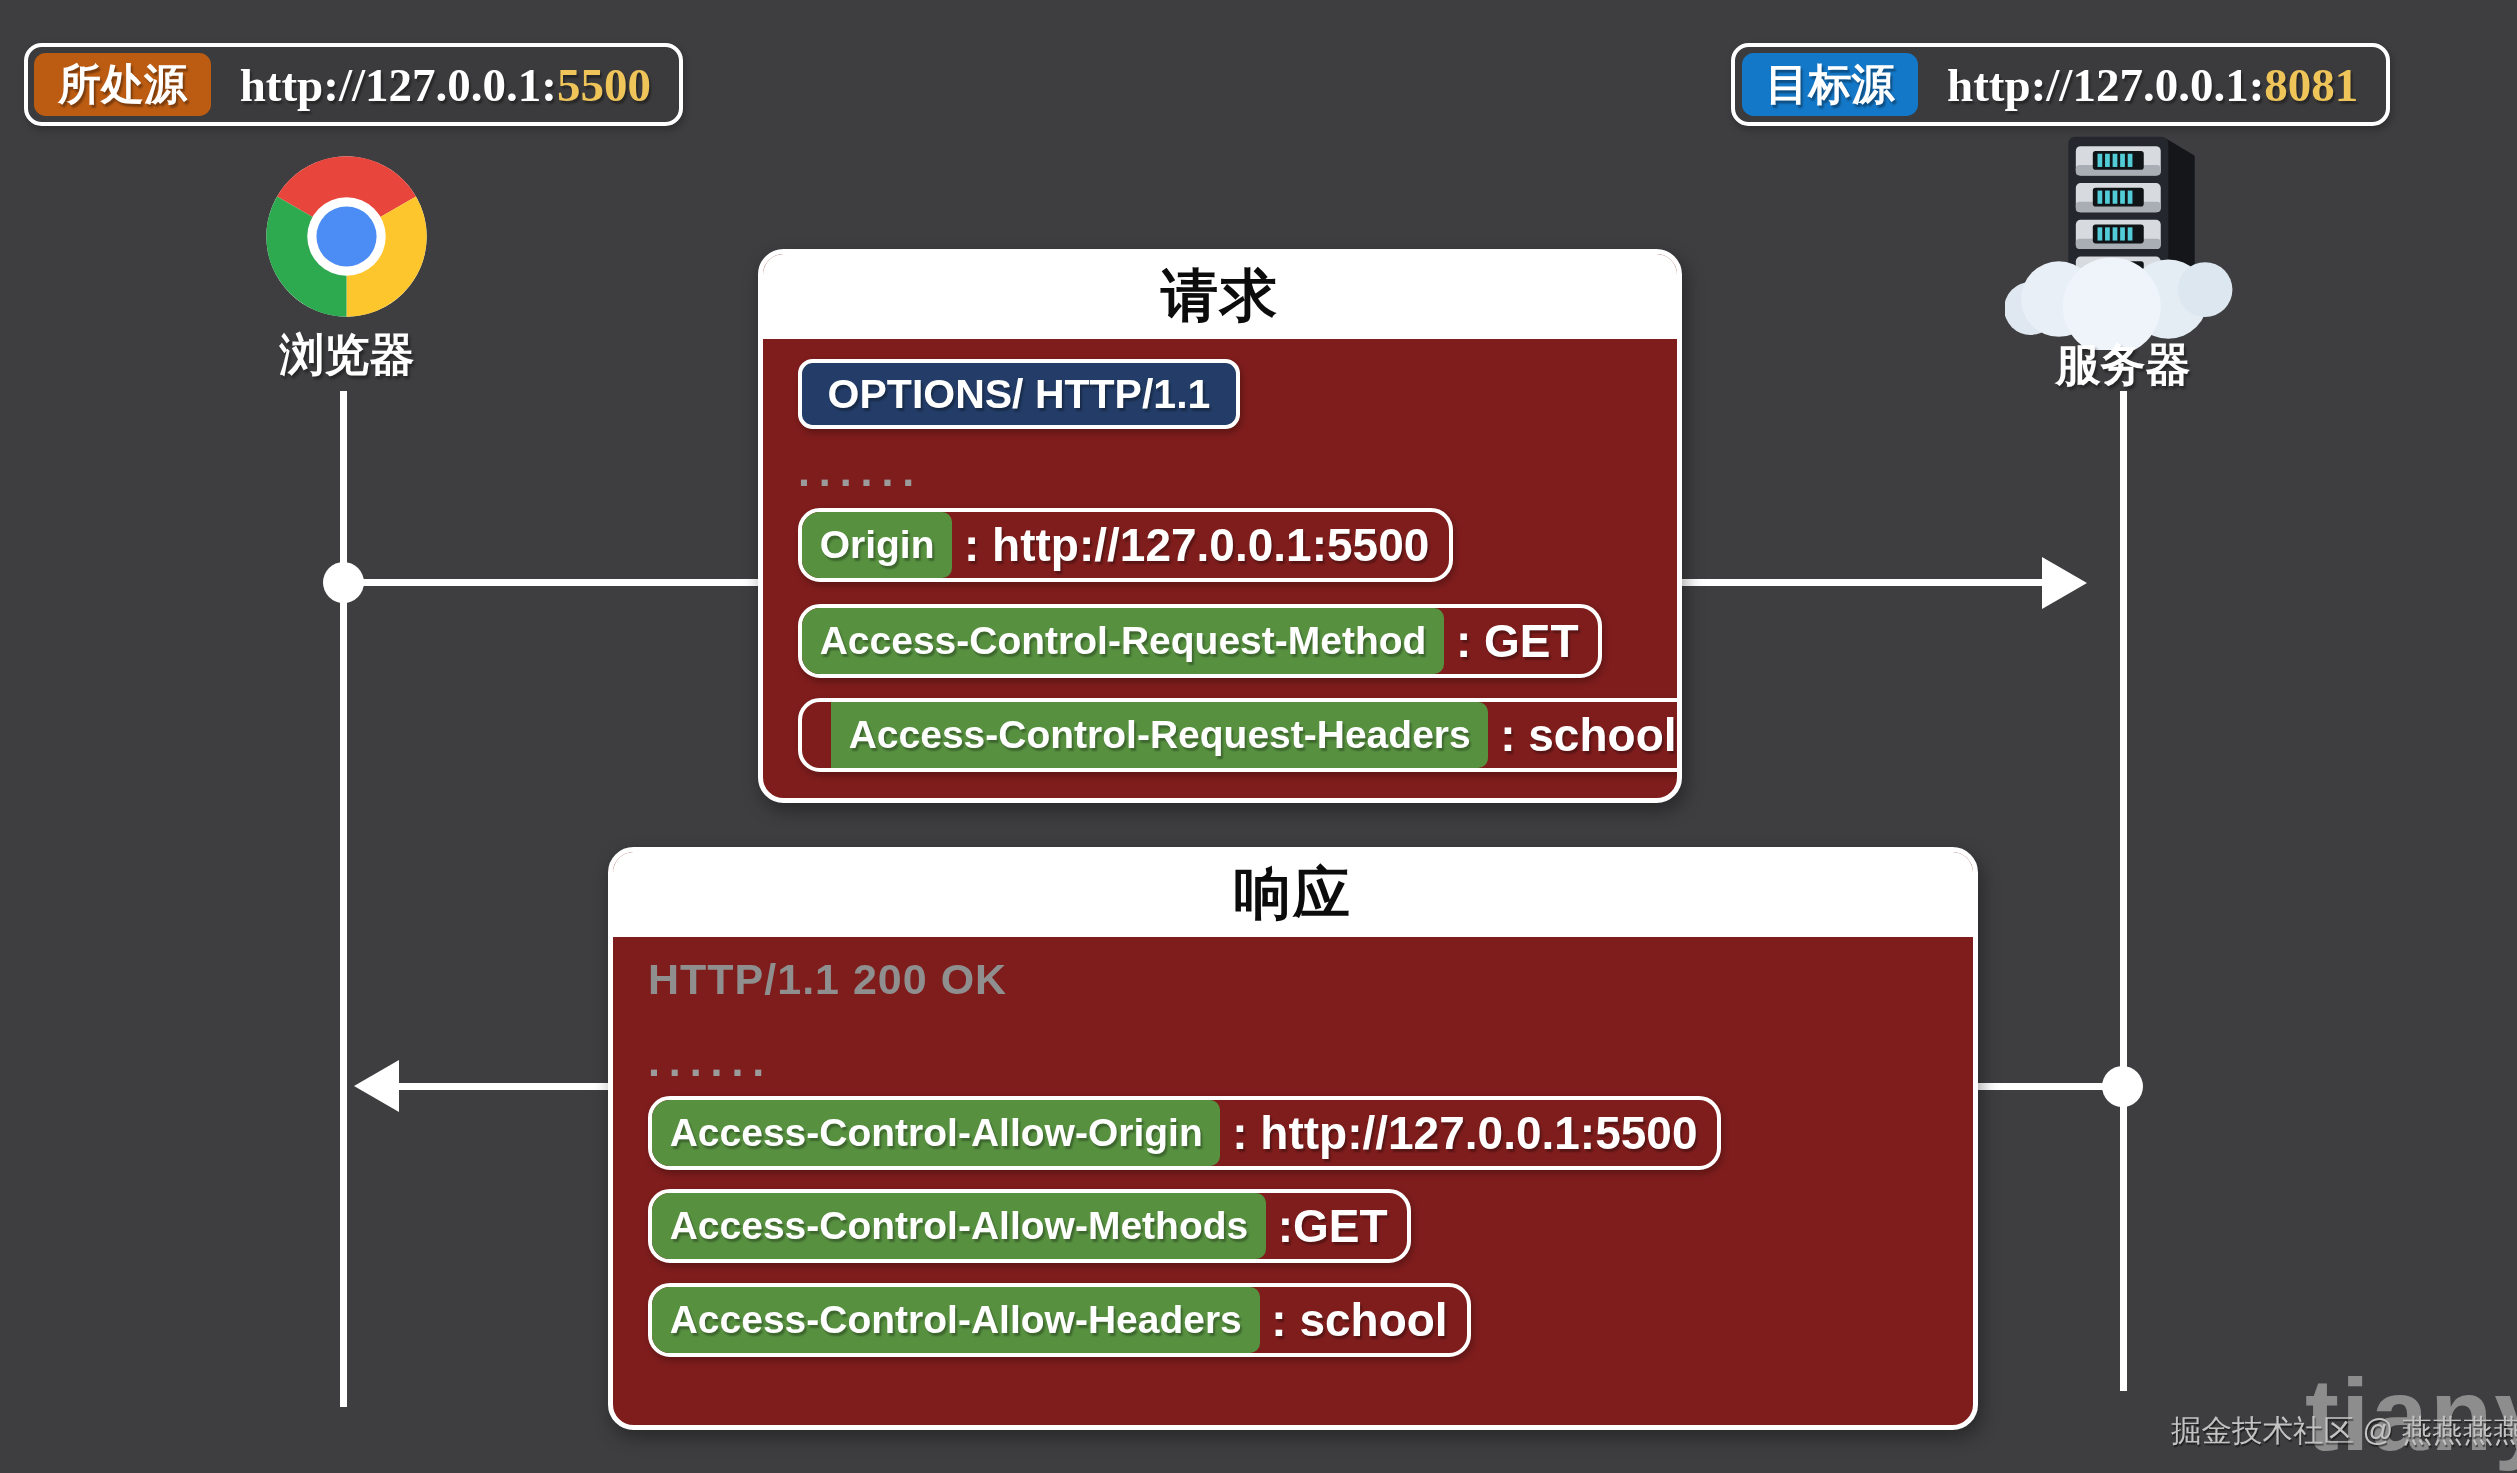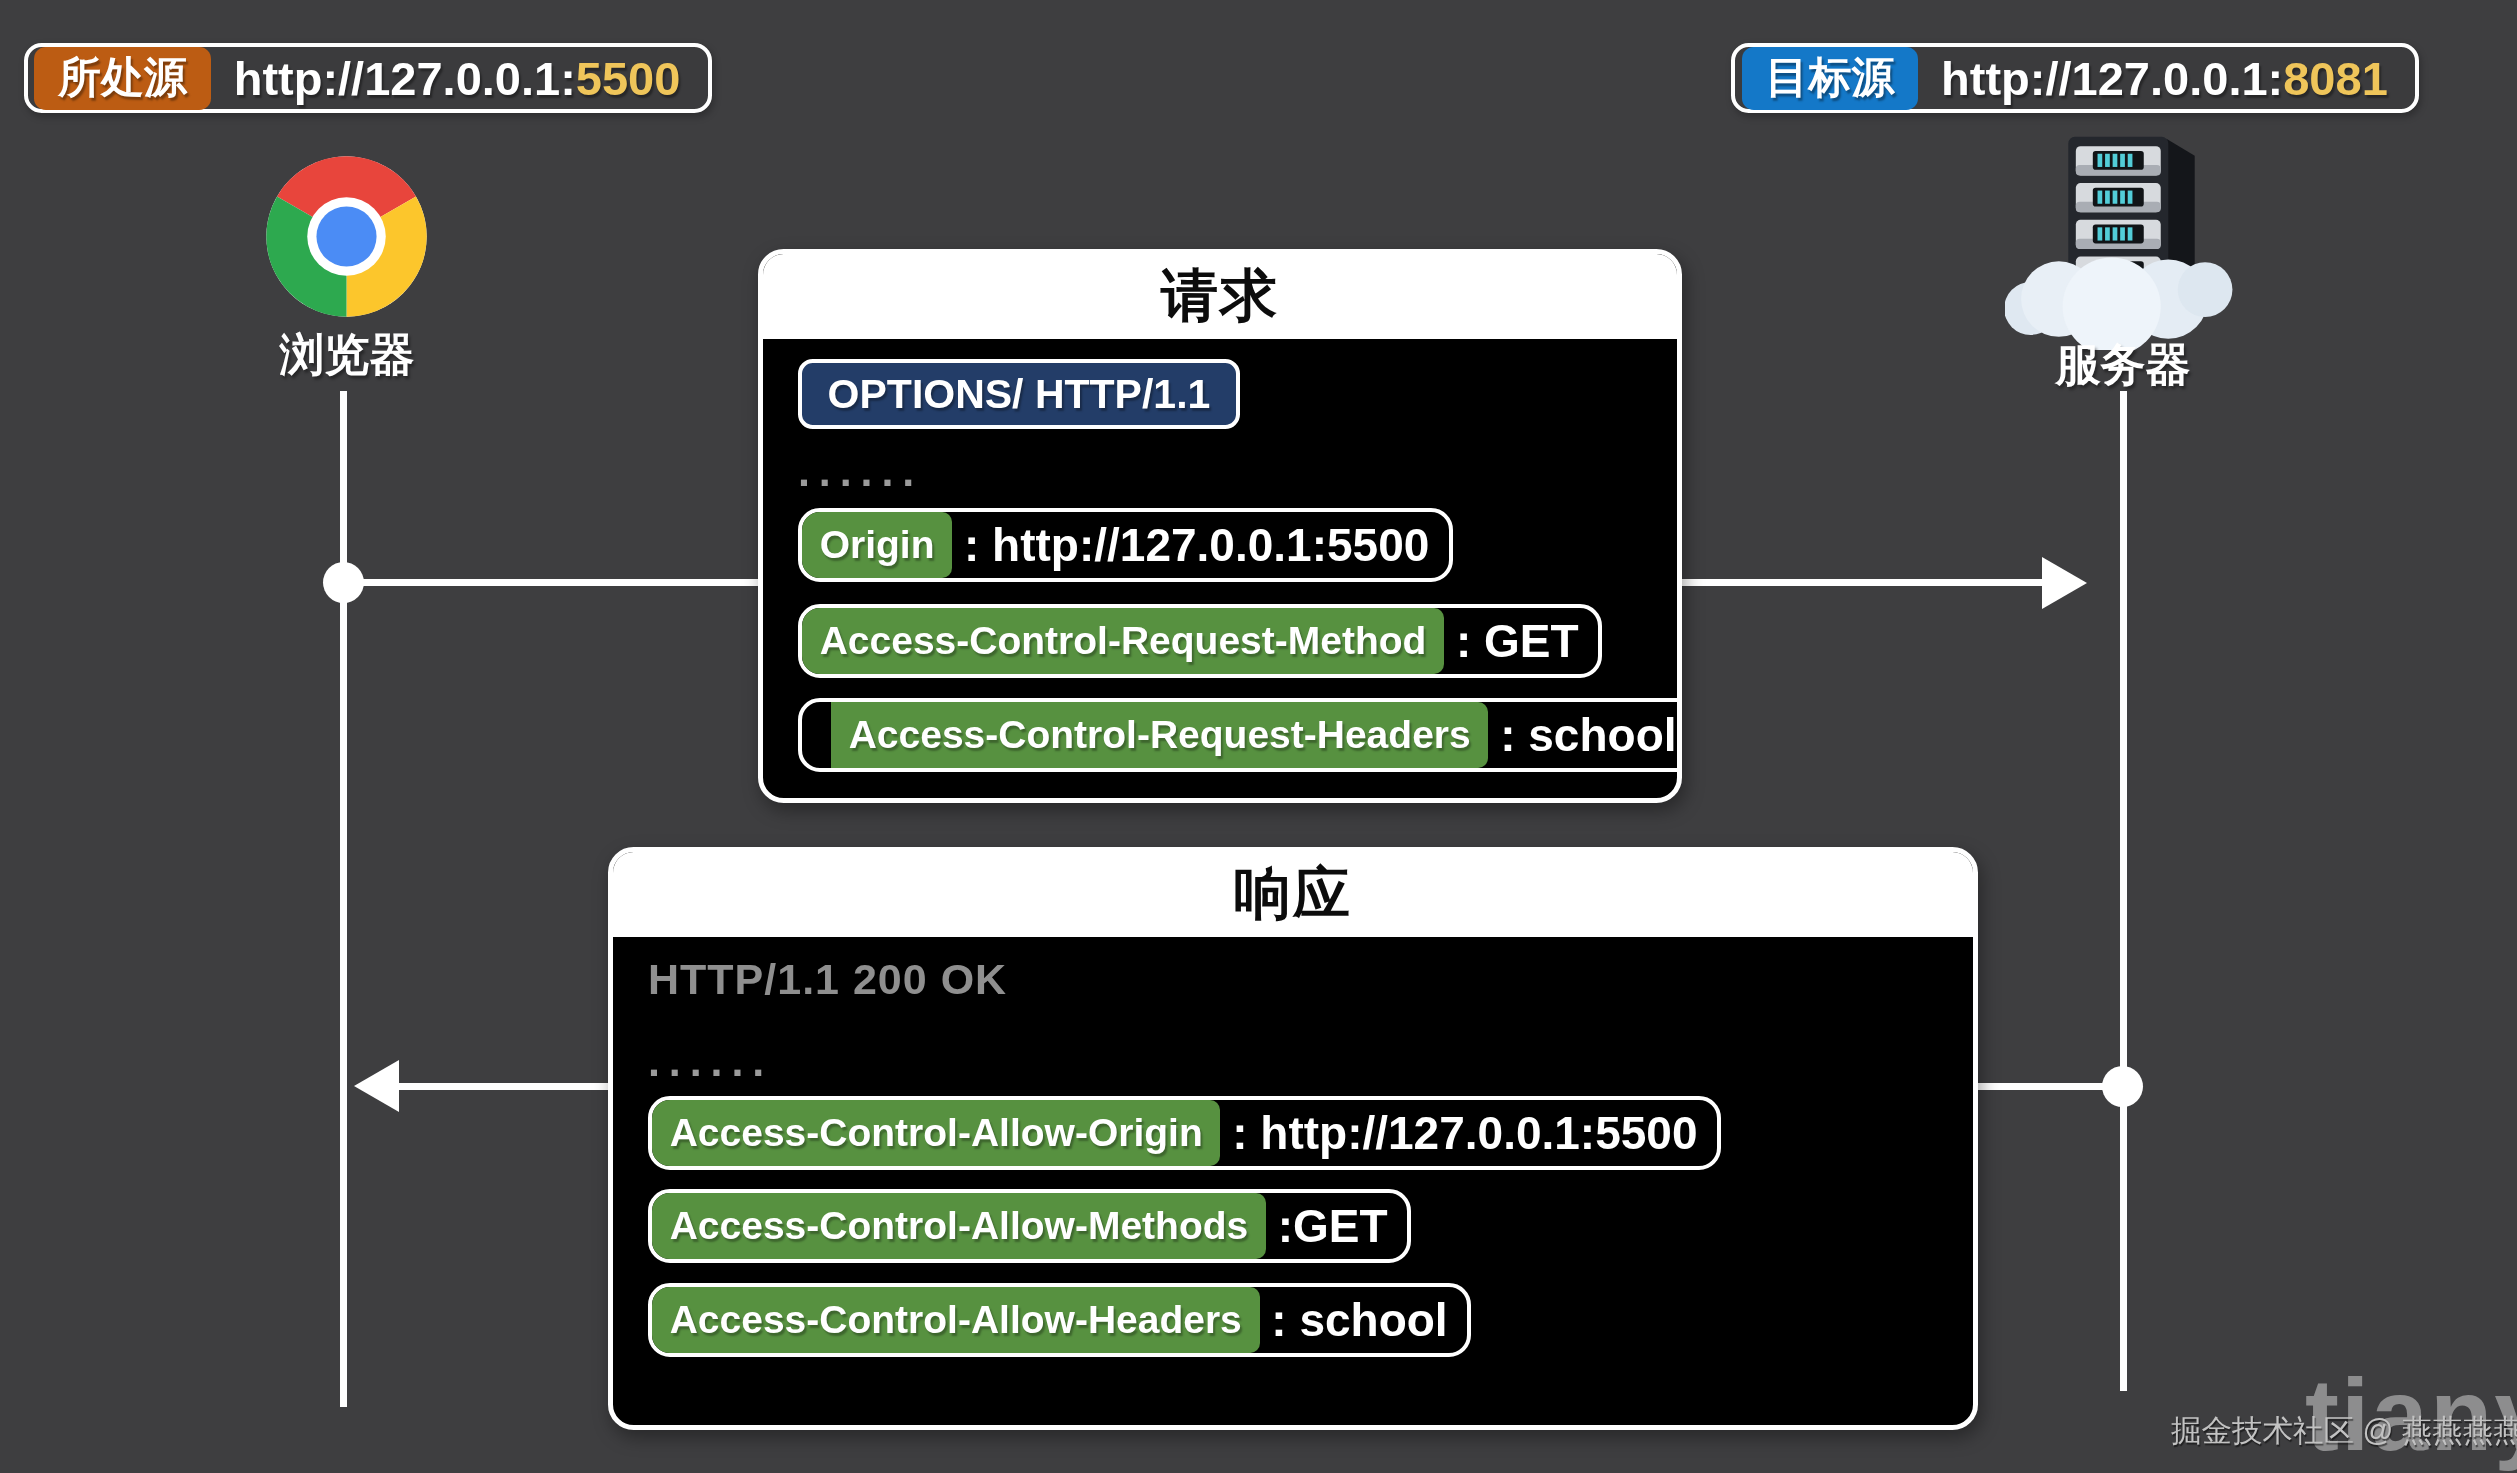--- a/index.html
+++ b/index.html
@@ -14,27 +14,28 @@
     width: 2518px; height: 1474px;
     background: #3e3e40;
     overflow: hidden;
   }
 
   
   .pill {
     position: absolute;
     display: inline-flex;
     align-items: center;
-    gap: 23px;
-    height: 70px;
+    gap: 29px;
+    height: 83px;
     border: 4.9px solid #ffffff;
     border-radius: 17.7px;
     padding: 0 27.6px 0 6.9px;
     background: rgba(0,0,0,0.04);
     box-shadow: 2px 3.9px 7.9px rgba(0,0,0,0.25);
+    font-family: Liberation Serif, serif;
   }
   .pill-tag {
     display: inline-flex;
     align-items: center;
     height: 63px;
     padding: 0 23.6px;
     border-radius: 11.8px;
     color: #ffffff;
     font-size: 43px;
     text-shadow: 2px 3px 2px rgba(0,0,0,0.35);
@@ -90,21 +91,21 @@
     border-bottom: 26.6px solid transparent;
     border-right: 45px solid #ffffff;
   }
 
   
   .msg-box {
     position: absolute;
     z-index: 2;
     border: 5.9px solid #ffffff;
     border-radius: 25.6px;
-    background: #000000;
+    background: #7f1d1d;
     overflow: hidden;
     box-shadow: 3.9px 7.9px 17.7px rgba(0,0,0,0.35);
     display: flex;
     flex-direction: column;
   }
   #request-box  { left: 758px; top: 249px; width: 924px;  height: 554px; }
   #response-box { left: 608px; top: 847px; width: 1370px; height: 583px; }
   .msg-header {
     background: #ffffff;
     color: #0c0c0c;

